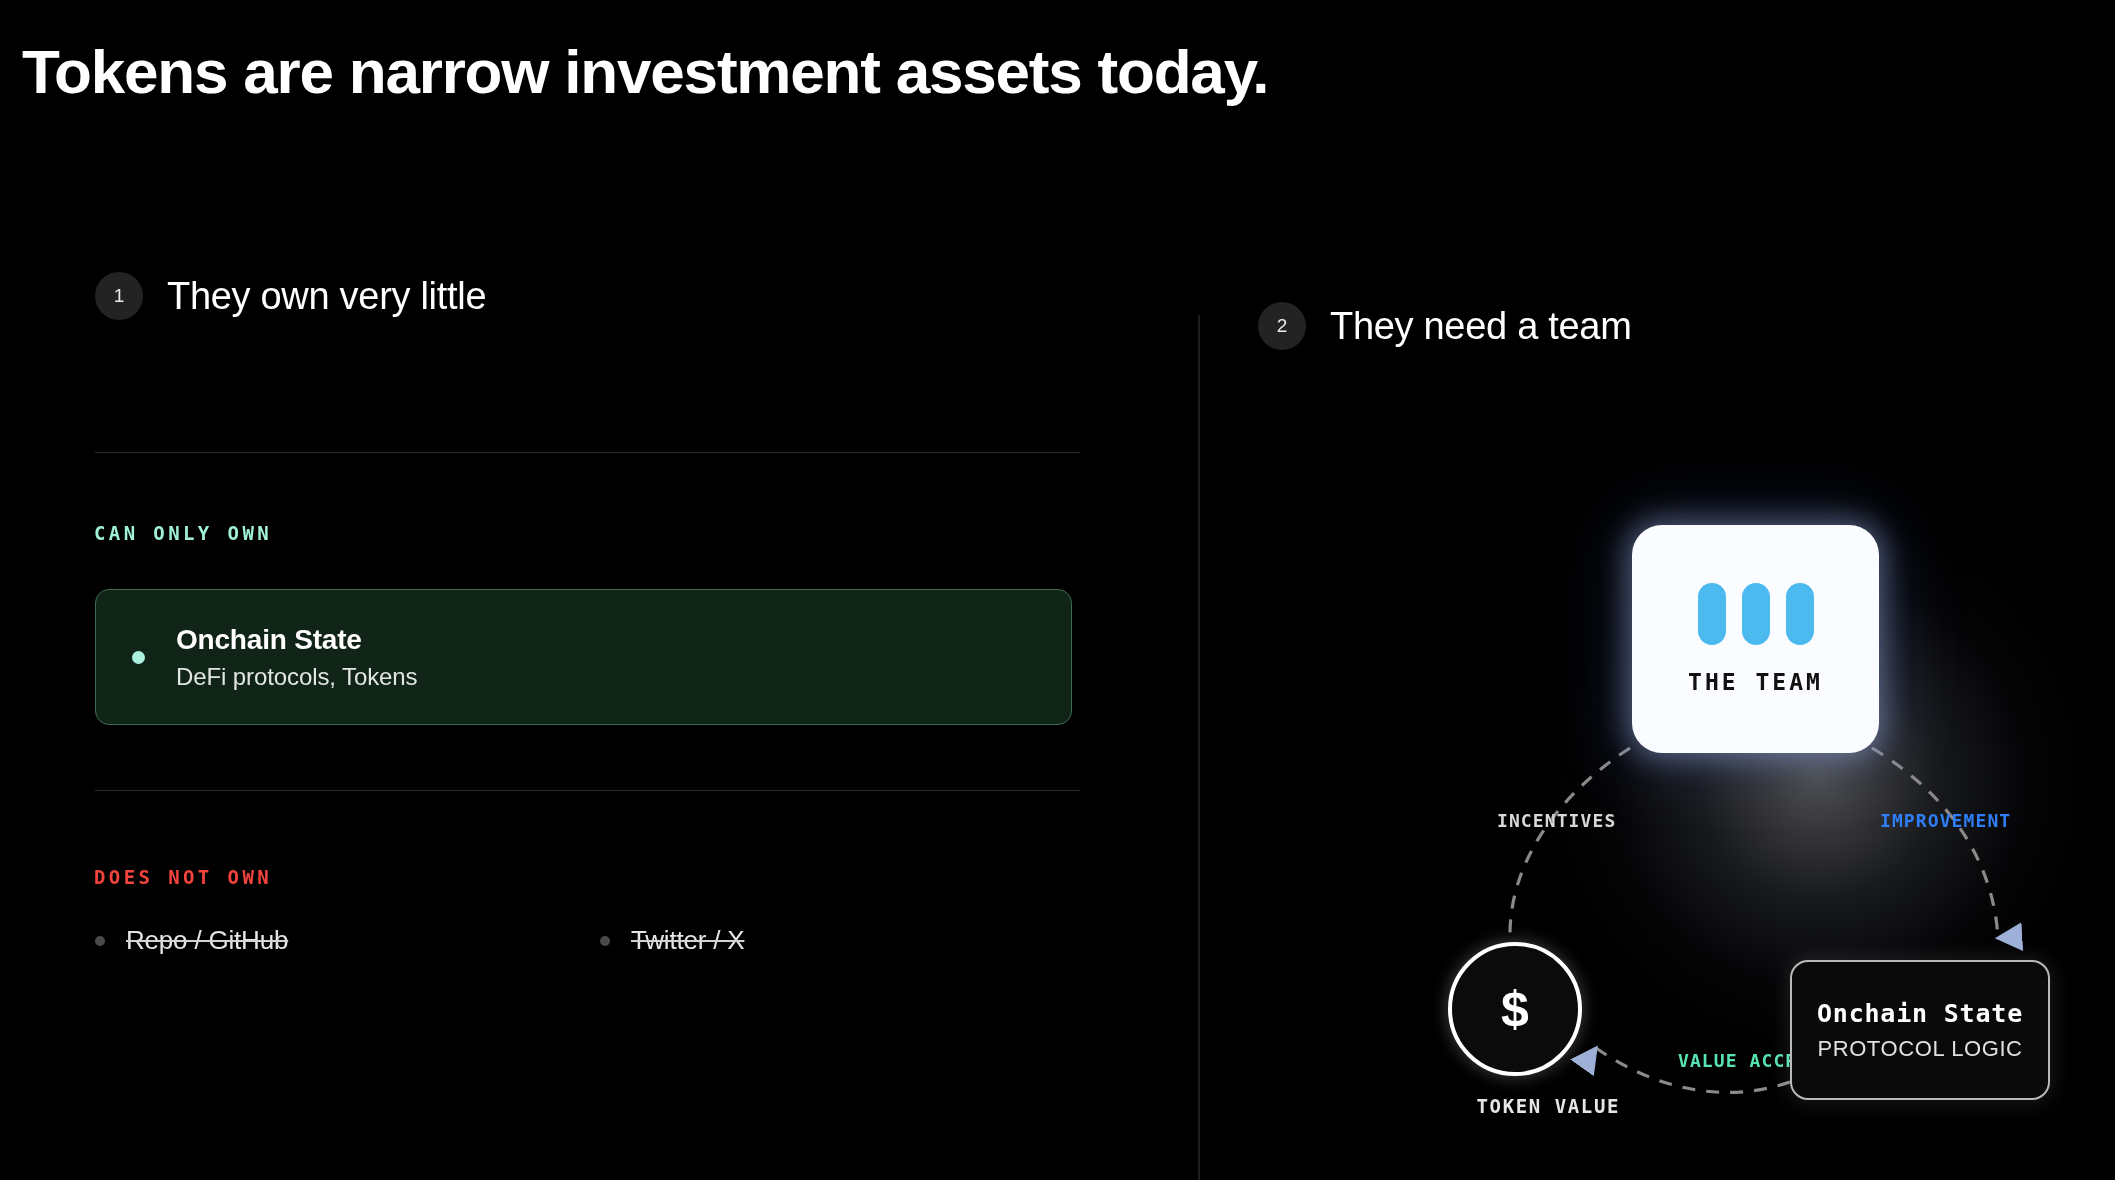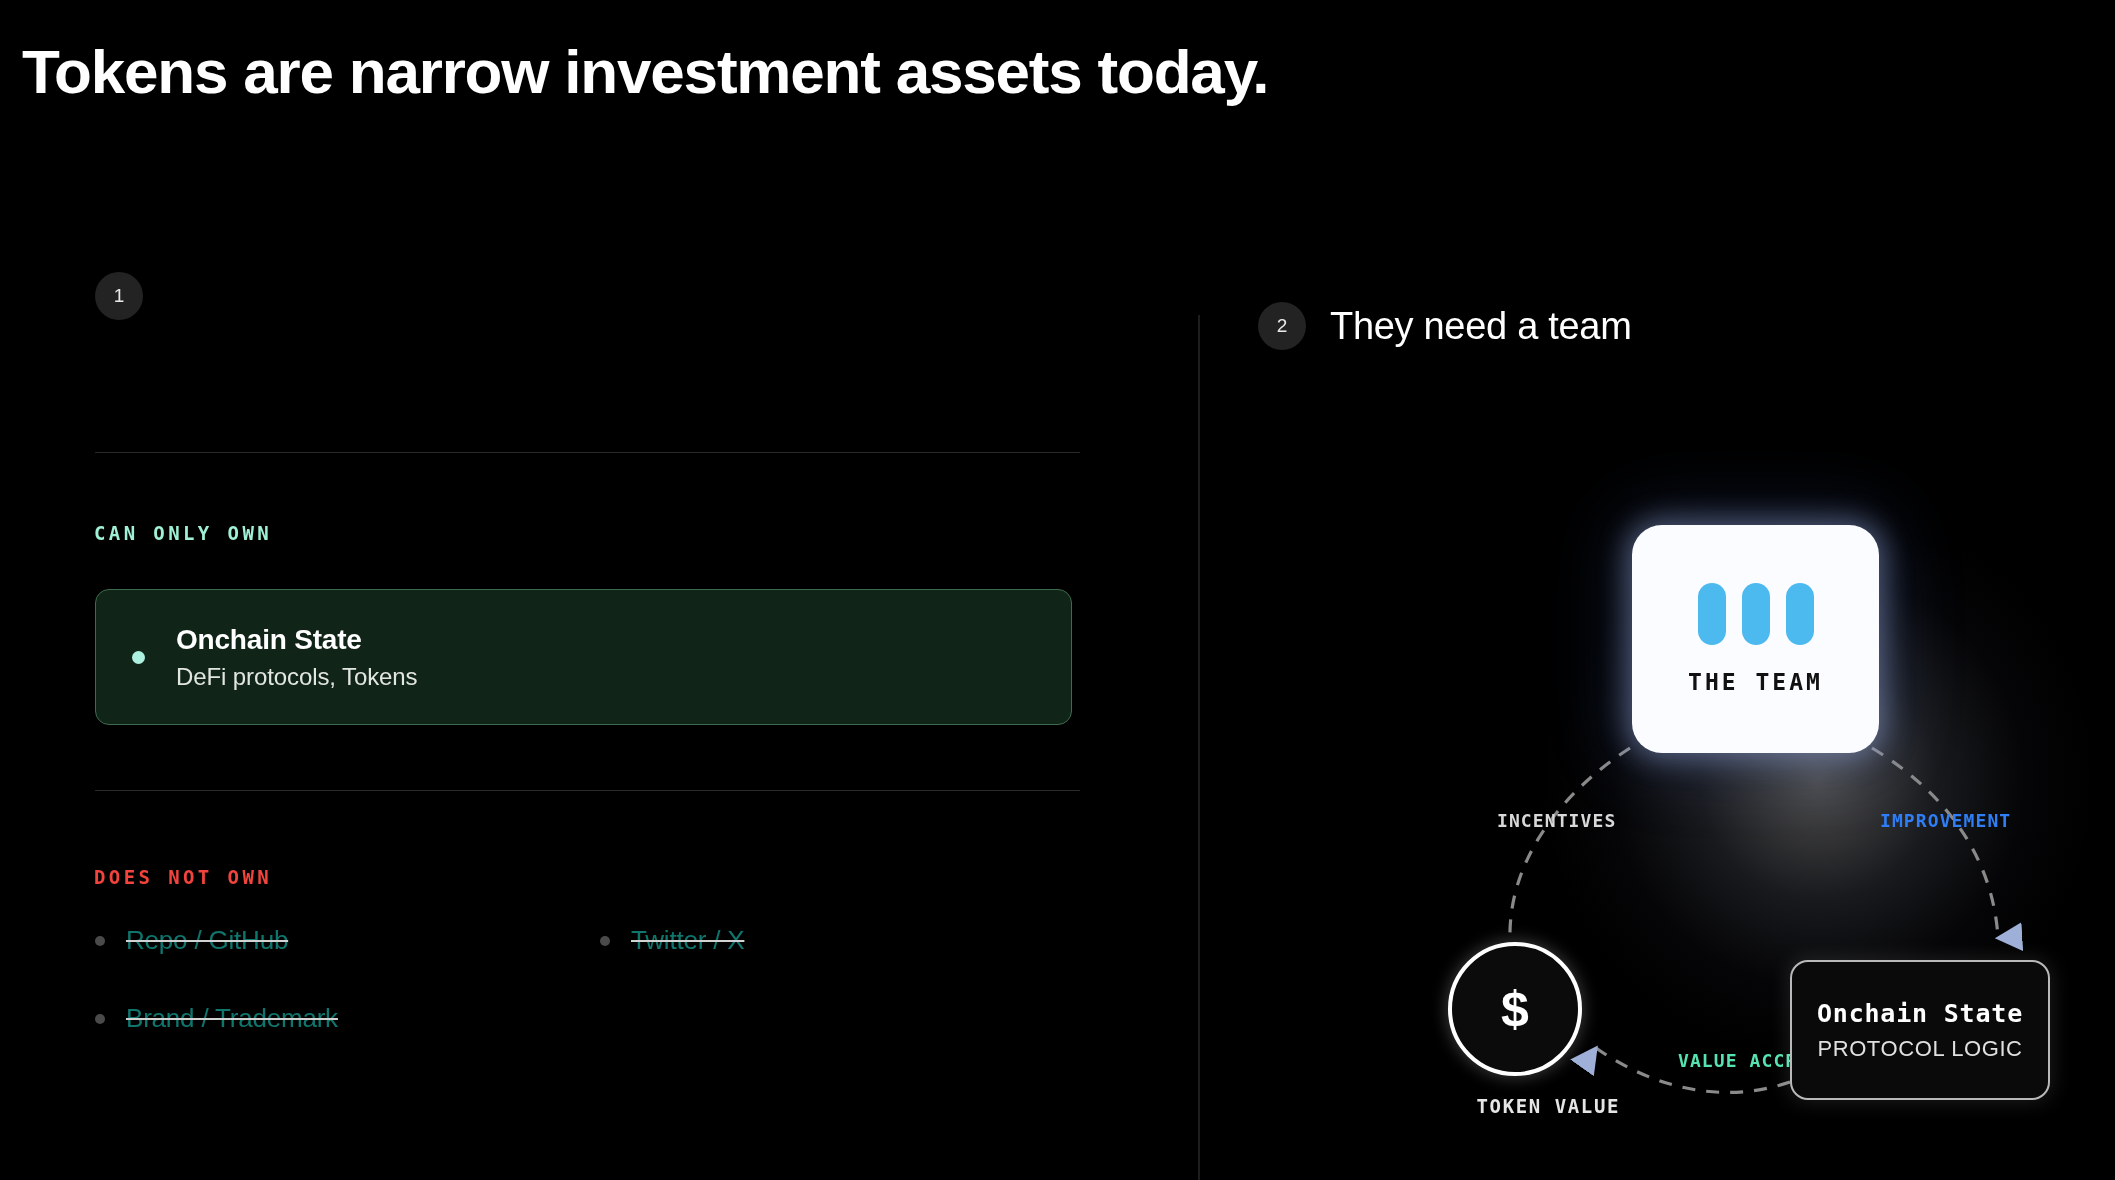--- a/index.html
+++ b/index.html
@@ -159,21 +159,21 @@
   .nol-dot {
     width: 10px;
     height: 10px;
     border-radius: 50%;
     background: #4a4a4a;
     flex: 0 0 auto;
     margin-right: 21px;
   }
   .nol-text {
     font-size: 26px;
-    color: #0f766e;
+    color: #e5e5e5;
     text-decoration: line-through;
     text-decoration-thickness: 2px;
     text-decoration-color: #d2d2d2;
     letter-spacing: -0.2px;
   }
 
   
   .diagram {
     position: absolute;
     left: 1390px;
@@ -323,20 +323,21 @@
 </head>
 <body>
 
 <div class="slide-title">Tokens are narrow investment assets today.</div>
 
 <div class="divider-vertical"></div>
 
 <div class="col-left">
   <div class="col-head">
     <div class="num-badge">1</div>
+    <div class="col-head-text">They own very little</div>
   </div>
 </div>
 
 <div class="rule rule-1"></div>
 
 <div class="mono-label label-can-own">CAN ONLY OWN</div>
 
 <div class="own-card">
   <div class="own-dot"></div>
   <div class="own-text-block">
@@ -350,24 +351,20 @@
 <div class="mono-label label-not-own">DOES NOT OWN</div>
 
 <div class="not-own-grid">
   <div class="nol-item">
     <div class="nol-dot"></div>
     <div class="nol-text">Repo / GitHub</div>
   </div>
   <div class="nol-item">
     <div class="nol-dot"></div>
     <div class="nol-text">Twitter / X</div>
-  </div>
-  <div class="nol-item">
-    <div class="nol-dot"></div>
-    <div class="nol-text">Brand / Trademark</div>
   </div>
 </div>
 
 <div class="col-right">
   <div class="col-head">
     <div class="num-badge">2</div>
     <div class="col-head-text">They need a team</div>
   </div>
 </div>
 

